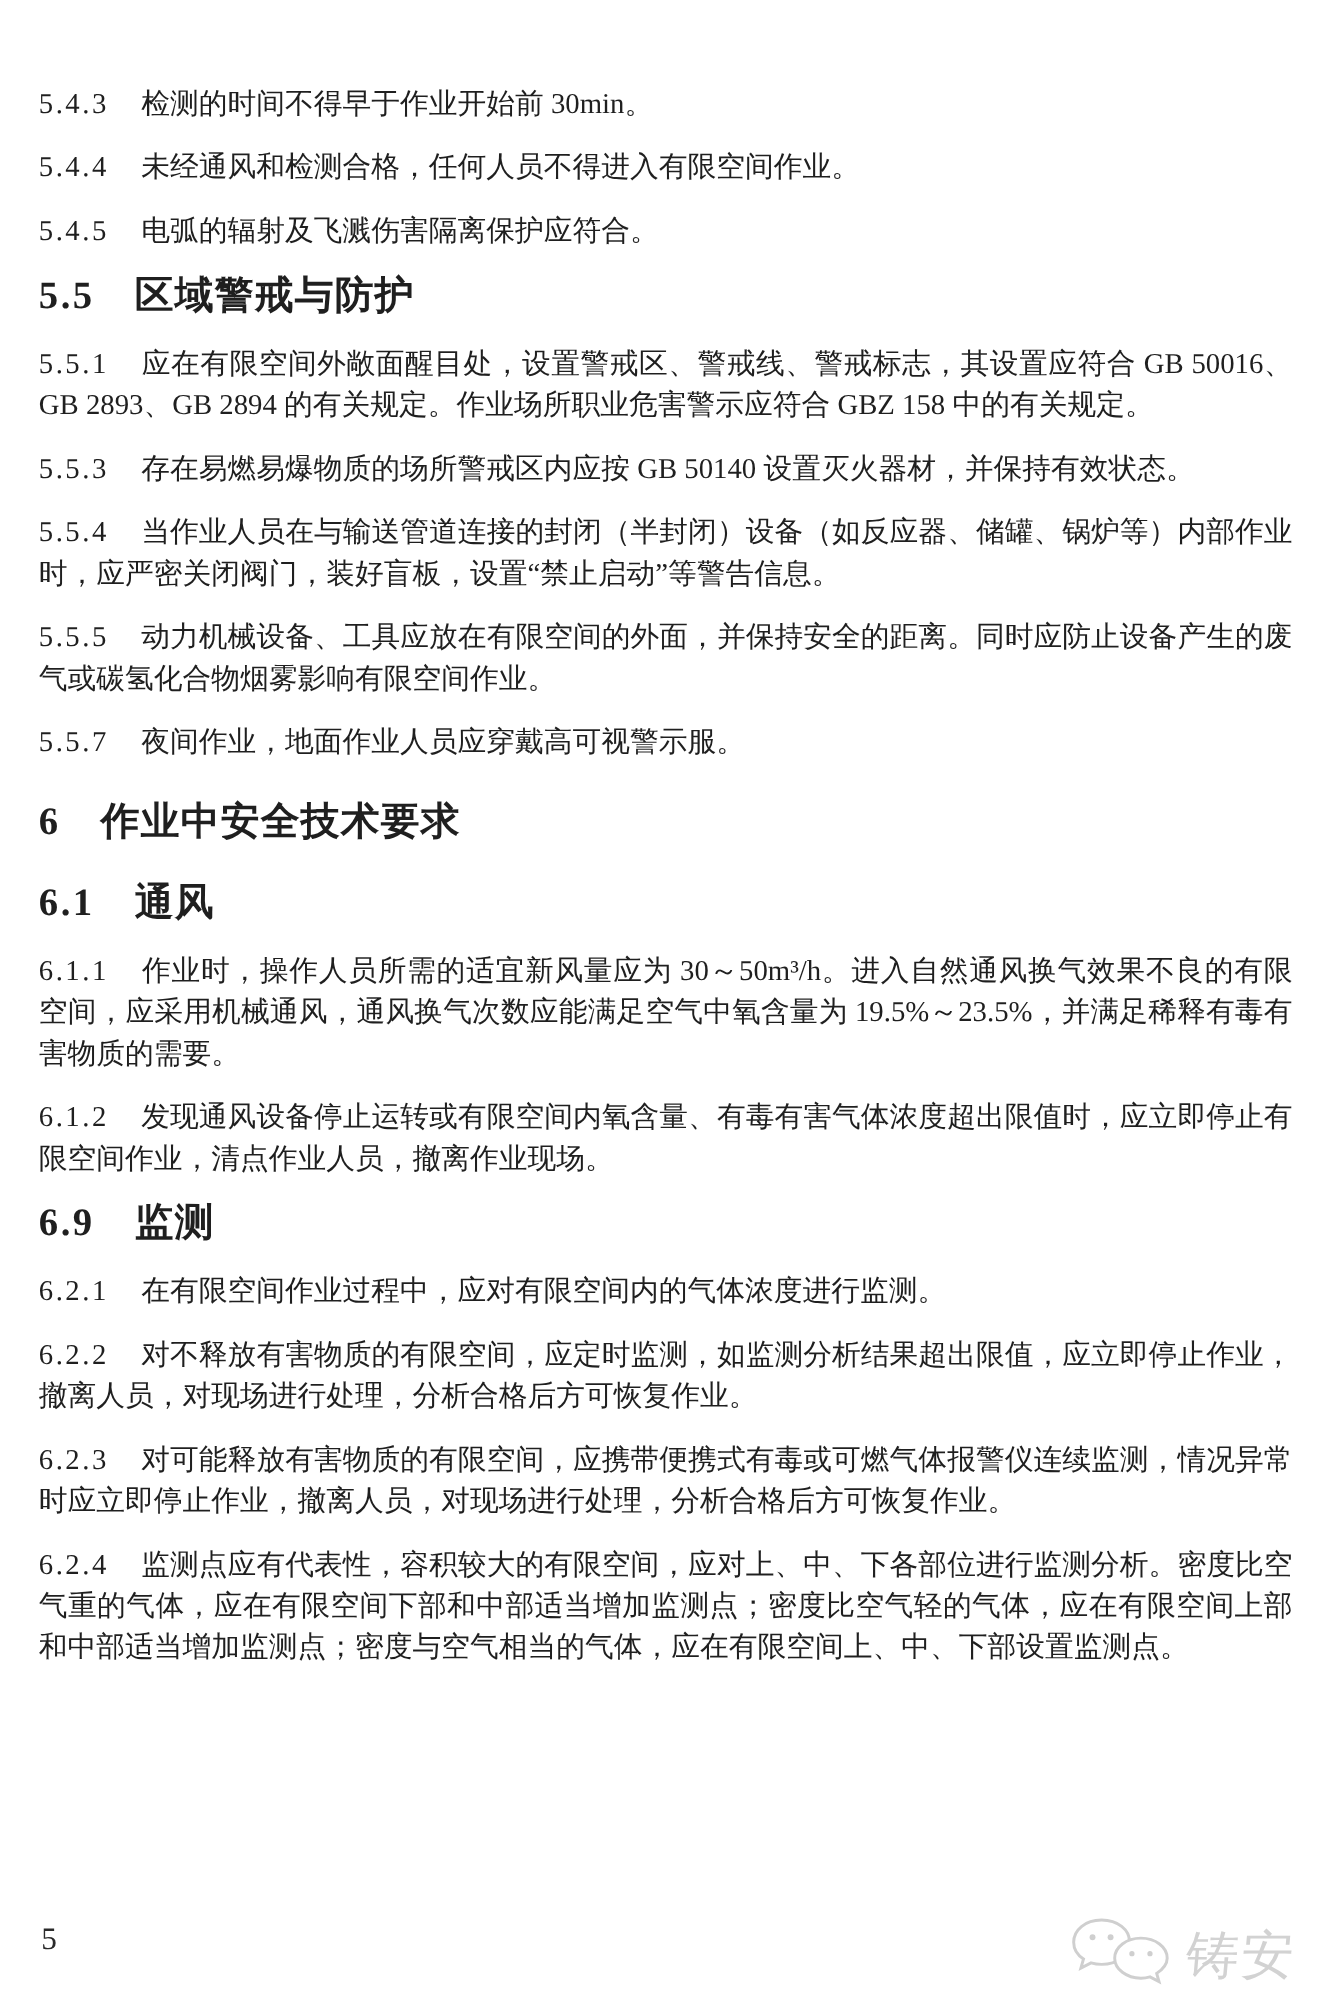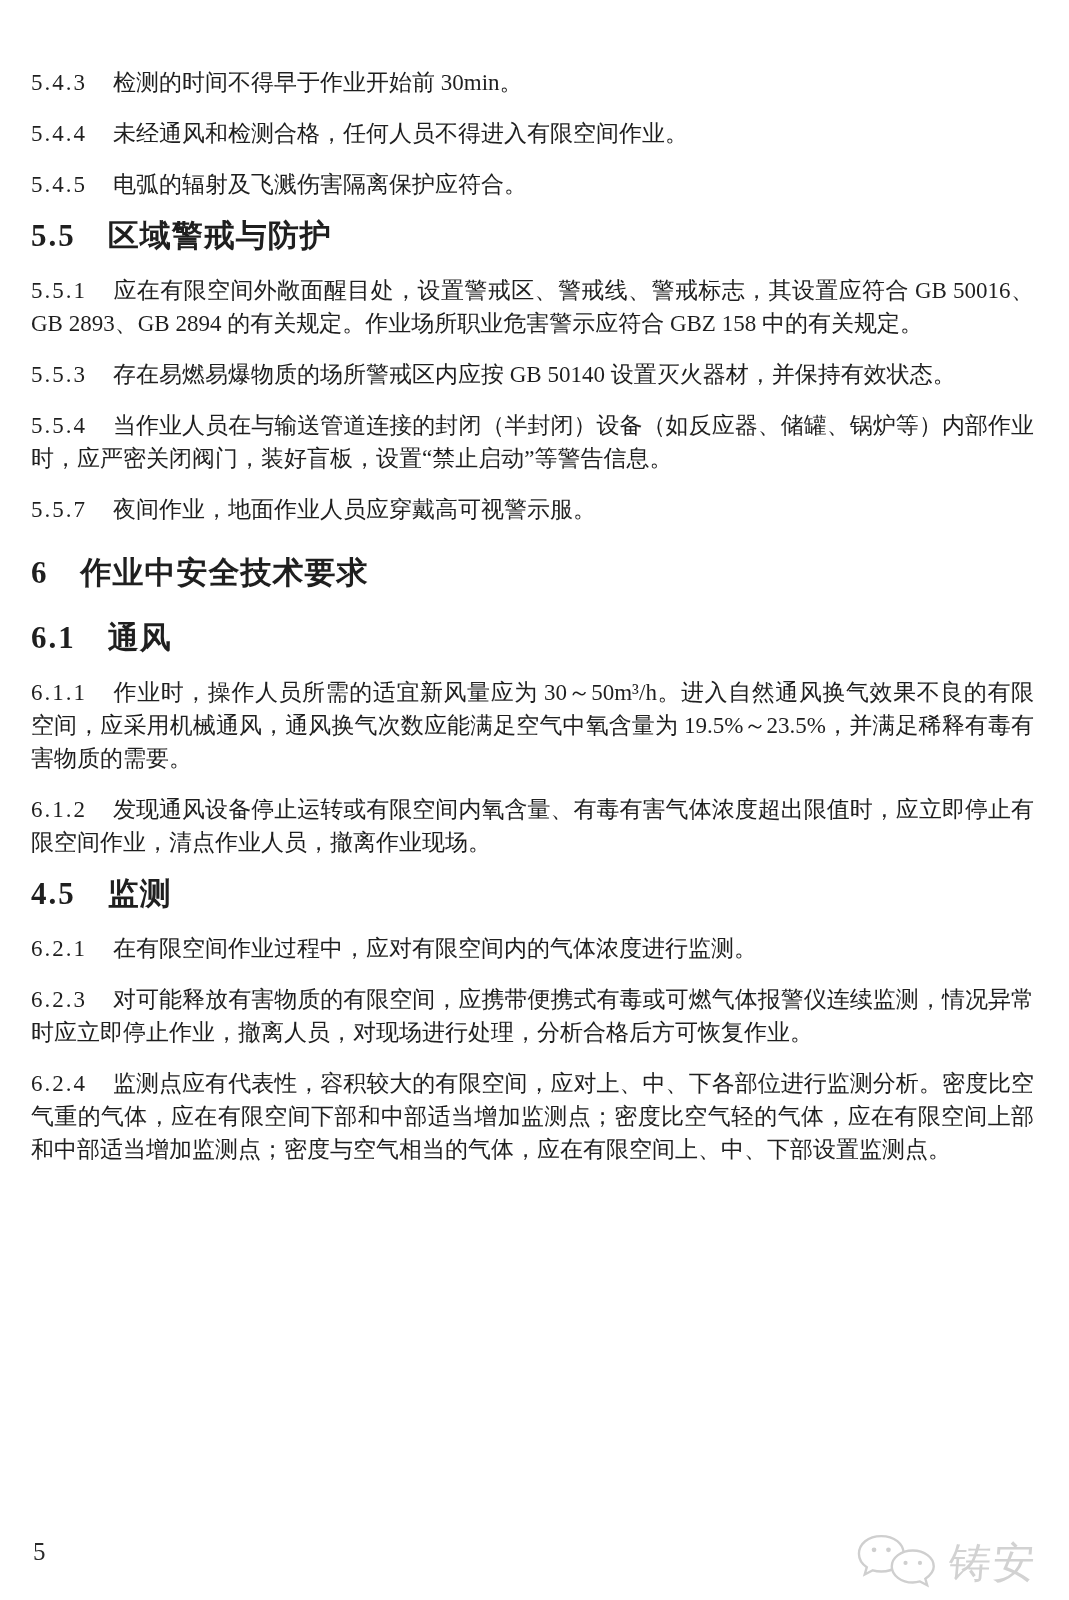--- a/index.html
+++ b/index.html
@@ -71,27 +71,29 @@
 <div>
 
   <div class="content">
       <p class="clause"><span class="num">5.4.3</span><span class="txt">检测的时间不得早于作业开始前 30min。</span></p>
       <p class="clause"><span class="num">5.4.4</span><span class="txt">未经通风和检测合格，任何人员不得进入有限空间作业。</span></p>
       <p class="clause"><span class="num">5.4.5</span><span class="txt">电弧的辐射及飞溅伤害隔离保护应符合。</span></p>
       <p class="h2"><span class="num">5.5</span><span class="txt">区域警戒与防护</span></p>
       <p class="clause"><span class="num">5.5.1</span><span class="txt">应在有限空间外敞面醒目处，设置警戒区、警戒线、警戒标志，其设置应符合 GB 50016、GB 2893、GB 2894 的有关规定。作业场所职业危害警示应符合 GBZ 158 中的有关规定。</span></p>
       <p class="clause"><span class="num">5.5.3</span><span class="txt">存在易燃易爆物质的场所警戒区内应按 GB 50140 设置灭火器材，并保持有效状态。</span></p>
       <p class="clause"><span class="num">5.5.4</span><span class="txt">当作业人员在与输送管道连接的封闭（半封闭）设备（如反应器、储罐、锅炉等）内部作业时，应严密关闭阀门，装好盲板，设置“禁止启动”等警告信息。</span></p>
+      <p class="clause"><span class="num">5.5.5</span><span class="txt">动力机械设备、工具应放在有限空间的外面，并保持安全的距离。同时应防止设备产生的废气或碳氢化合物烟雾影响有限空间作业。</span></p>
       <p class="clause"><span class="num">5.5.7</span><span class="txt">夜间作业，地面作业人员应穿戴高可视警示服。</span></p>
       <p class="h1"><span class="num">6</span><span class="txt">作业中安全技术要求</span></p>
       <p class="h2"><span class="num">6.1</span><span class="txt">通风</span></p>
       <p class="clause"><span class="num">6.1.1</span><span class="txt">作业时，操作人员所需的适宜新风量应为 30～50m³/h。进入自然通风换气效果不良的有限空间，应采用机械通风，通风换气次数应能满足空气中氧含量为 19.5%～23.5%，并满足稀释有毒有害物质的需要。</span></p>
       <p class="clause"><span class="num">6.1.2</span><span class="txt">发现通风设备停止运转或有限空间内氧含量、有毒有害气体浓度超出限值时，应立即停止有限空间作业，清点作业人员，撤离作业现场。</span></p>
-      <p class="h2"><span class="num">4.5</span><span class="txt">监测</span></p>
+      <p class="h2"><span class="num">6.9</span><span class="txt">监测</span></p>
       <p class="clause"><span class="num">6.2.1</span><span class="txt">在有限空间作业过程中，应对有限空间内的气体浓度进行监测。</span></p>
+      <p class="clause"><span class="num">6.2.2</span><span class="txt">对不释放有害物质的有限空间，应定时监测，如监测分析结果超出限值，应立即停止作业，撤离人员，对现场进行处理，分析合格后方可恢复作业。</span></p>
       <p class="clause"><span class="num">6.2.3</span><span class="txt">对可能释放有害物质的有限空间，应携带便携式有毒或可燃气体报警仪连续监测，情况异常时应立即停止作业，撤离人员，对现场进行处理，分析合格后方可恢复作业。</span></p>
       <p class="clause"><span class="num">6.2.4</span><span class="txt">监测点应有代表性，容积较大的有限空间，应对上、中、下各部位进行监测分析。密度比空气重的气体，应在有限空间下部和中部适当增加监测点；密度比空气轻的气体，应在有限空间上部和中部适当增加监测点；密度与空气相当的气体，应在有限空间上、中、下部设置监测点。</span></p>
     </div>
 
   <div class="footer-pagenum">5</div>
 
   <div class="watermark">
     <span>
       <svg width="84" height="58" viewBox="0 0 64 44">
         <g stroke="#cfcfcf" stroke-width="1.8" fill="#ffffff">

